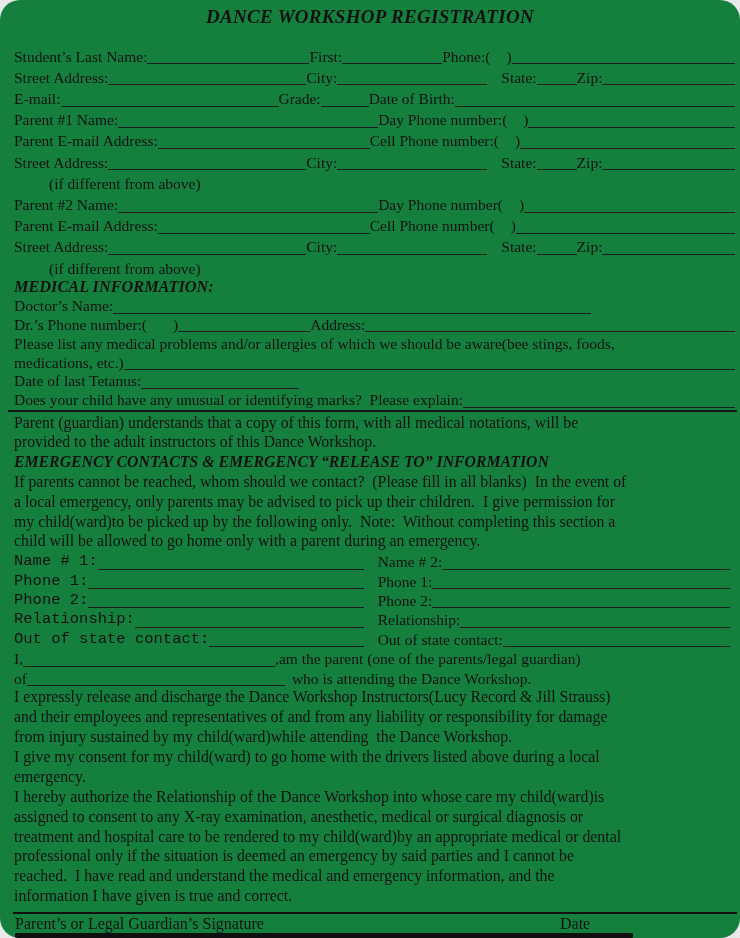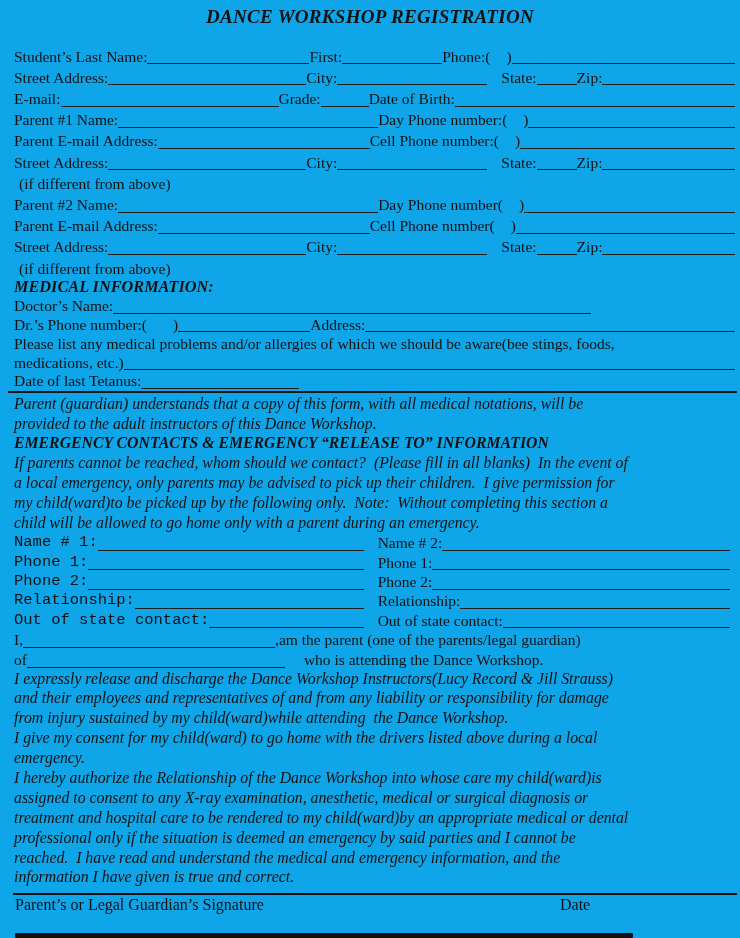--- a/index.html
+++ b/index.html
@@ -1,37 +1,38 @@
 <!DOCTYPE html>
 <html><head>
 <meta charset="utf-8">
 <style>
   html,body{margin:0;padding:0;background:#e9e9e9;}
   .page{
     width:740px;height:938px;margin:0 auto;position:relative;overflow:hidden;
-    background:#0ea5e9;color:#121212;
+    background:#15803d;color:#121212;
     font-family:"Liberation Serif", serif;
+    border-radius:20px;
   }
   .title{
     padding-top:6px;height:38px;text-align:center;
     font-size:19px;font-weight:bold;font-style:italic;letter-spacing:.3px;
   }
   
   .r{display:flex;align-items:flex-end;height:21.2px;padding:0 5px 0 14px;font-size:15.5px;line-height:1;}
   .r.med{height:18.8px;}
   .lbl{white-space:pre;flex:0 0 auto;padding-bottom:1px;}
   .bl{flex:1 1 auto;border-bottom:1.7px solid #1d1d1d;height:2px;margin-bottom:1px;}
   .bl.fx{flex:0 0 auto;}
   .pgap{flex:0 0 16px;}          
   .pgap.w{flex-basis:26px;}
   .sgap{flex:0 0 14px;}          
-  .indent{padding-left:19px;}
+  .indent{padding-left:49px;}
   .hd{font-weight:bold;font-style:italic;font-size:16.3px;}
   
-  .tl{height:19.8px;padding:0 5px 0 14px;font-size:15.8px;line-height:19.8px;white-space:pre;font-style:italic;}
+  .tl{height:19.8px;padding:0 5px 0 14px;font-size:15.8px;line-height:19.8px;white-space:pre;}
   .divider{border-top:2.6px solid #151515;margin:1px 3px 1px 8px;height:0;}
   
   .cr{display:flex;align-items:flex-end;height:19.4px;padding:0 5px 0 14px;font-size:15.5px;line-height:1;}
   .col{display:flex;align-items:flex-end;}
   .col.l{flex:0 0 48.5%;font-family:Liberation Mono, monospace;}
   .col.r{flex:1 1 auto;}
   .decl{height:19.6px;}
   .rel{height:19.9px;}
   
   .sigline{border-top:2.5px solid #101010;margin:6px 3px 0 13px;height:0;}
@@ -171,20 +172,24 @@
   <div class="r med">
     <span class="lbl">medications, etc.)</span>
     <span class="bl"></span>
   </div>
 
   <div class="r med">
     <span class="lbl">Date of last Tetanus:</span>
     <span class="bl fx" style="flex-basis:158px"></span>
   </div>
 
+  <div class="r med">
+    <span class="lbl">Does your child have any unusual or identifying marks?  Please explain:</span>
+    <span class="bl"></span>
+  </div>
 
   <div class="divider"></div>
 
   <div class="tl">Parent (guardian) understands that a copy of this form, with all medical notations, will be</div>
   <div class="tl">provided to the adult instructors of this Dance Workshop.</div>
 
   <div class="tl hd">EMERGENCY CONTACTS &amp; EMERGENCY “RELEASE TO” INFORMATION</div>
 
   <div class="tl">If parents cannot be reached, whom should we contact?  (Please fill in all blanks)  In the event of</div>
   <div class="tl">a local emergency, only parents may be advised to pick up their children.  I give permission for</div>
@@ -248,21 +253,21 @@
 
   <div class="cr decl">
     <span class="lbl">I,</span>
     <span class="bl fx" style="flex-basis:252px"></span>
     <span class="lbl">,am the parent (one of the parents/legal guardian)</span>
   </div>
 
   <div class="cr decl">
     <span class="lbl">of</span>
     <span class="bl fx" style="flex-basis:258px"></span>
-    <span class="lbl" style="margin-left:19px">who is attending the Dance Workshop.</span>
+    <span class="lbl" style="margin-left:7px">who is attending the Dance Workshop.</span>
   </div>
 
   <div class="tl rel">I expressly release and discharge the Dance Workshop Instructors(Lucy Record &amp; Jill Strauss)</div>
   <div class="tl rel">and their employees and representatives of and from any liability or responsibility for damage</div>
   <div class="tl rel">from injury sustained by my child(ward)while attending  the Dance Workshop.</div>
   <div class="tl rel">I give my consent for my child(ward) to go home with the drivers listed above during a local</div>
   <div class="tl rel">emergency.</div>
   <div class="tl rel">I hereby authorize the Relationship of the Dance Workshop into whose care my child(ward)is</div>
   <div class="tl rel">assigned to consent to any X-ray examination, anesthetic, medical or surgical diagnosis or</div>
   <div class="tl rel">treatment and hospital care to be rendered to my child(ward)by an appropriate medical or dental</div>

